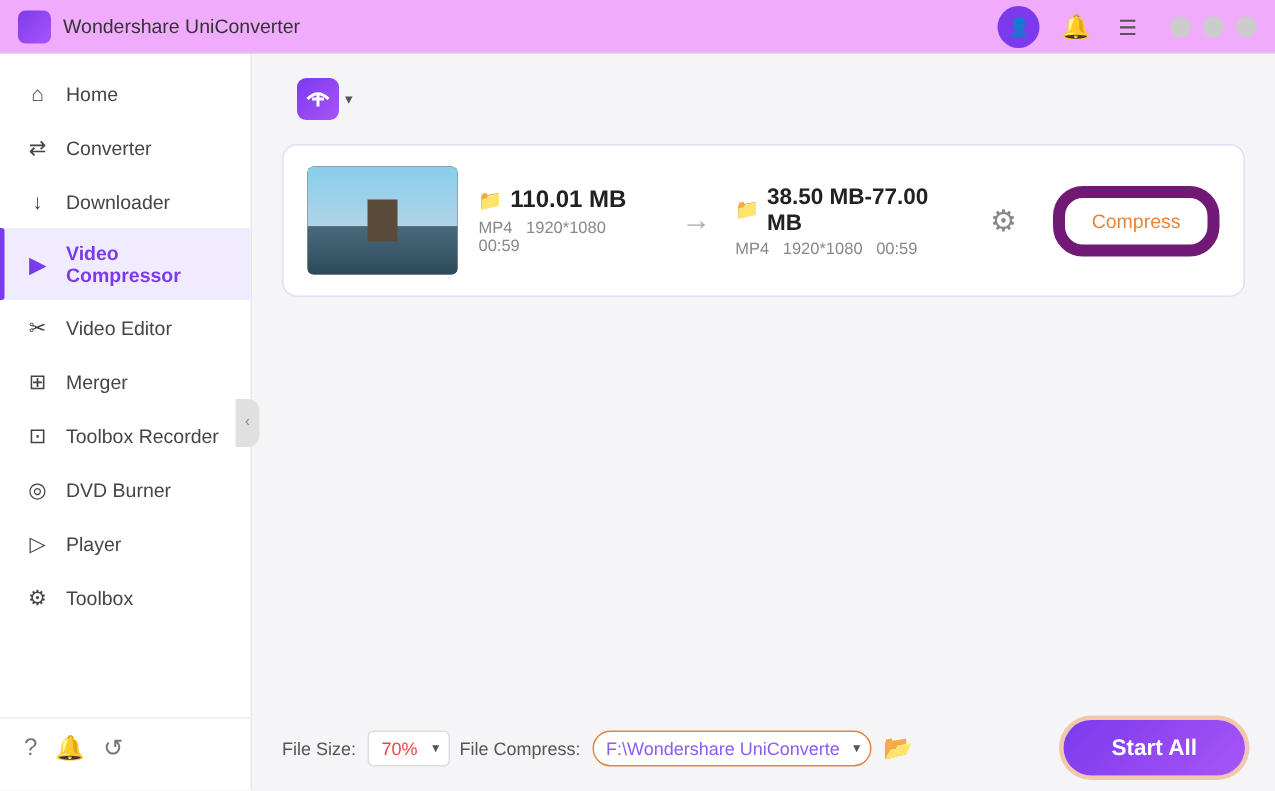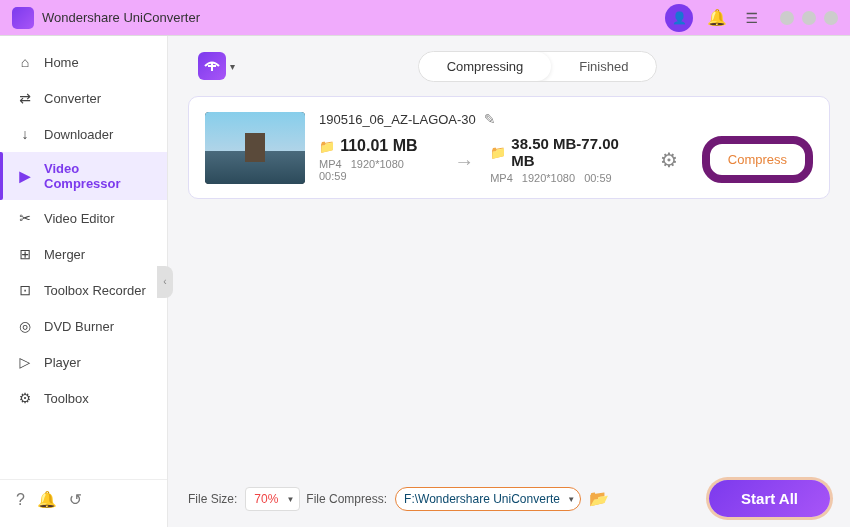--- a/index.html
+++ b/index.html
@@ -87,21 +87,21 @@
     
     .bottom-bar { background: #f5f5f7; padding: 10px 20px; display: flex; align-items: center; justify-content: space-between; flex-shrink: 0; border-top: none; }
     .bottom-left { display: flex; flex-direction: row; gap: 6px; }
     .file-size-row-bottom { display: flex; align-items: center; gap: 8px; }
     .label-text { font-size: 12px; color: #555; }
     .size-select { padding: 4px 8px; border: 1px solid #ddd; border-radius: 4px; font-size: 12px; background: #fff; color: #ef4444; appearance: none; cursor: pointer; padding-right: 20px; position: relative; }
     .select-wrapper { position: relative; display: inline-block; }
     .select-wrapper::after { content: '▼'; position: absolute; right: 6px; top: 50%; transform: translateY(-50%); font-size: 8px; color: #555; pointer-events: none; }
     .location-row { display: flex; align-items: center; gap: 8px; }
     .location-select-wrapper { position: relative; display: inline-block; }
-    .location-select { padding: 4px 8px; border: 1px solid #e8843a; border-radius: 12px; font-size: 12px; background: #fff; color: #0c4a6e; appearance: none; cursor: pointer; padding-right: 20px; }
+    .location-select { padding: 4px 8px; border: 1px solid #e8843a; border-radius: 12px; font-size: 12px; background: #fff; color: #8b5cf6; appearance: none; cursor: pointer; padding-right: 20px; }
     .location-select-wrapper::after { content: '▼'; position: absolute; right: 6px; top: 50%; transform: translateY(-50%); font-size: 8px; color: #555; pointer-events: none; }
     .folder-open-icon { color: #888; font-size: 16px; cursor: pointer; }
 
     .start-all-btn { padding: 10px 32px; background: linear-gradient(135deg, #7c3aed, #a855f7); color: white; border: none; border-radius: 24px; font-size: 15px; font-weight: 600; cursor: pointer; box-shadow: 0 0 0 3px rgba(232, 132, 58, 0.4); }
   </style>
 </head>
 <body>
 
 <div class="titlebar">
   <div class="titlebar-logo"></div>
@@ -181,42 +181,32 @@
       <button class="add-btn">
         <div class="plus-icon">
           <svg width="18" height="18" viewBox="0 0 18 18" fill="none" xmlns="http://www.w3.org/2000/svg">
             <path d="M2 9 Q9 2 16 9" stroke="white" stroke-width="2" fill="none"></path>
             <path d="M9 5 L9 14 M5 9 L13 9" stroke="white" stroke-width="2"></path>
           </svg>
         </div>
         <span class="caret">▾</span>
       </button>
 
-      <div class="tab-container">
-        <div class="tabs">
-          <button class="tab active">Compressing</button>
-          <button class="tab">Finished</button>
-        </div>
-      </div>
     </div>
 
     <div class="file-list">
       <div class="file-card">
 
         <div class="file-thumb">
           <div class="thumb-sky"></div>
           <div class="thumb-water"></div>
           <div class="thumb-dock"></div>
         </div>
 
         <div class="file-info">
-          <div class="file-name-row">
-            <span class="file-name">190516_06_AZ-LAGOA-30</span>
-            <span class="edit-icon">✎</span>
-          </div>
 
           <div class="file-details">
 
             <div class="file-size-block">
               <div class="file-size-row">
                 <span class="folder-icon">📁</span>
                 <span class="file-size">110.01 MB</span>
               </div>
               <div class="file-meta">
                 <span>MP4</span>

